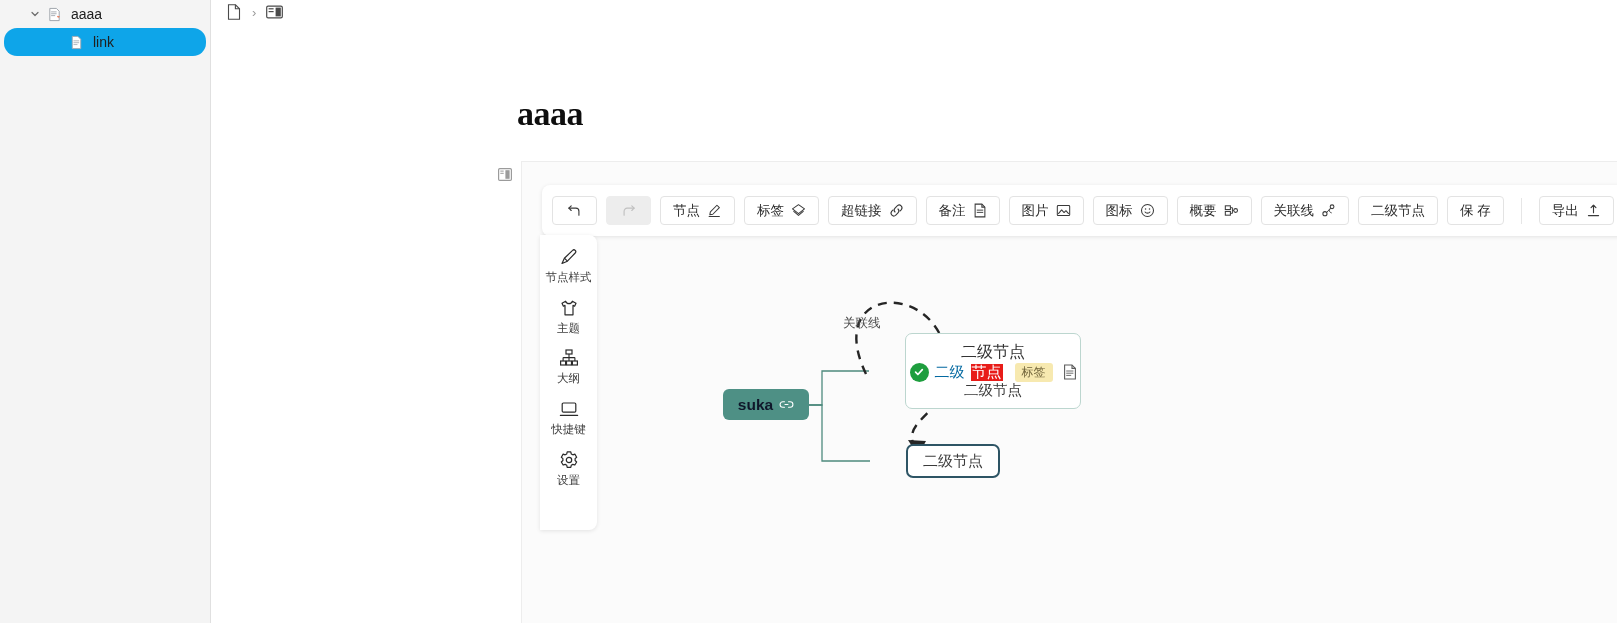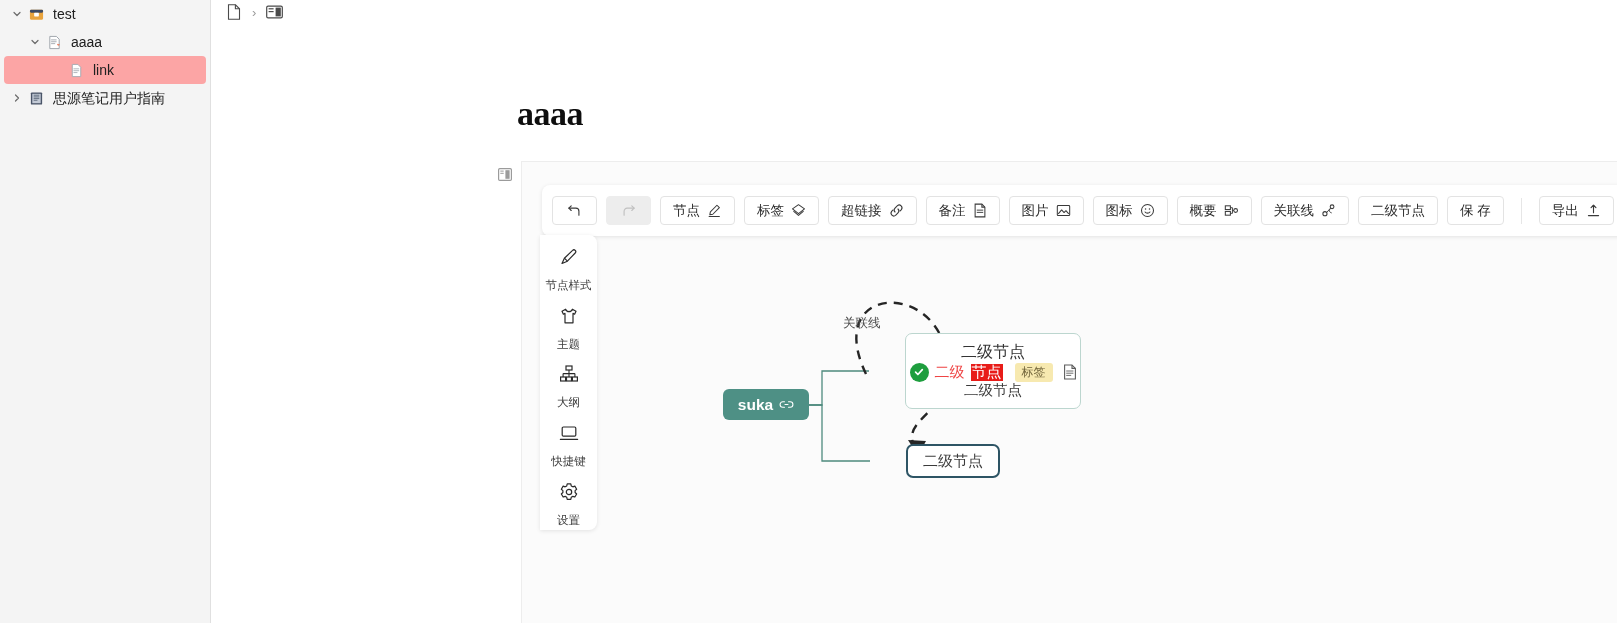--- a/index.html
+++ b/index.html
@@ -37,21 +37,22 @@
     font-size: 14px;
     color: #202020;
     cursor: pointer;
     white-space: nowrap;
     border-radius: 4px;
     margin: 0 4px;
     padding-right: 4px;
     box-sizing: border-box;
   }
   .tree-row.selected {
-    background: #fca5a5;
+    background: #0ea5e9;
+    border-radius: 13px;
   }
   .tw {
     width: 18px;
     flex: 0 0 18px;
     display: flex;
     align-items: center;
     justify-content: center;
     color: #6b6b6b;
   }
   .tw svg { display:block; }
@@ -185,21 +186,21 @@
   }
   .mm-side-item {
     display: flex;
     flex-direction: column;
     align-items: center;
     gap: 3px;
     cursor: pointer;
     width: 57px;
   }
   .mm-side-item .si { color: #2a2a2a; height: 22px; display:flex; align-items:center; }
-  .mm-side-item .sl { font-size: 11.5px; color: #3c3c3c; line-height: 1.1; margin-top: 8px; }
+  .mm-side-item .sl { font-size: 11.5px; color: #3c3c3c; line-height: 1.1; }
 
   
   .mm-canvas {
     position: absolute;
     inset: 0;
   }
   .mm-canvas svg.edges { position:absolute; left:0; top:0; }
 
   .node {
     position: absolute;
@@ -210,21 +211,21 @@
     left: 165px;
     top: 227px;
     width: 86px;
     height: 31px;
     background: #4e9085;
     border-radius: 6px;
     display: flex;
     align-items: center;
     justify-content: center;
     gap: 6px;
-    color: #ffffff;
+    color: #0f172a;
     font-weight: bold;
     font-size: 15.5px;
     cursor: pointer;
   }
   .node-root .lk { display:flex; align-items:center; color:#ffffff; }
 
   .node-multi {
     left: 347px;
     top: 171px;
     width: 176px;
@@ -253,21 +254,21 @@
   }
   .check-badge {
     width: 19px; height: 19px;
     border-radius: 50%;
     background: #1e9e3e;
     display: flex; align-items: center; justify-content: center;
     flex: 0 0 19px;
   }
   .nm-text {
     font-size: 15px;
-    color: #ef4444;
+    color: #0369a1;
     font-family: "Liberation Serif","DejaVu Serif", serif;
   }
   .nm-hl {
     background: #e81c18;
     color: #ffffff;
     padding: 0 1px;
     font-size: 15px;
     font-family: "Liberation Serif","DejaVu Serif", serif;
   }
   .tag-badge {
@@ -313,35 +314,20 @@
     white-space: nowrap;
   }
 </style>
 </head>
 <body>
 
 <div class="app">
 
   <div class="sidebar">
 
-    <div class="tree-row" style="padding-left:4px;">
-      <span class="tw">
-        <svg width="10" height="10" viewBox="0 0 10 10">
-            <path d="M2 3.5 L5 6.5 L8 3.5" fill="none" stroke="#6b6b6b" stroke-width="1.2" stroke-linecap="round" stroke-linejoin="round"></path>
-          </svg>
-      </span>
-      <span class="ticon">
-        <svg width="15" height="15" viewBox="0 0 16 16">
-          <rect x="1" y="3" width="14" height="10.5" rx="1.2" fill="#e8a33d"></rect>
-          <rect x="1" y="3" width="14" height="3" rx="1.2" fill="#3c4a63"></rect>
-          <rect x="5.5" y="6" width="5" height="4" rx="0.6" fill="#ffffff"></rect>
-        </svg>
-      </span>
-      <span class="tlabel">test</span>
-    </div>
 
     <div class="tree-row" style="padding-left:22px;">
       <span class="tw">
         <svg width="10" height="10" viewBox="0 0 10 10">
             <path d="M2 3.5 L5 6.5 L8 3.5" fill="none" stroke="#6b6b6b" stroke-width="1.2" stroke-linecap="round" stroke-linejoin="round"></path>
           </svg>
       </span>
       <span class="ticon">
         <svg width="15" height="15" viewBox="0 0 16 16">
           <path d="M3 1.5 h7 l3 3 v10 h-10 z" fill="#ffffff" stroke="#9aa0a8" stroke-width="1"></path>
@@ -356,35 +342,20 @@
       <span class="tw empty"></span>
       <span class="ticon">
         <svg width="15" height="15" viewBox="0 0 16 16">
           <path d="M3.5 1.5 h6 l3 3 v10 h-9 z" fill="#ffffff" stroke="#a5abb3" stroke-width="1"></path>
           <path d="M5.2 6.2 h5.2 M5.2 8.2 h5.2 M5.2 10.2 h3.4" stroke="#a5abb3" stroke-width="0.9" stroke-linecap="round"></path>
         </svg>
       </span>
       <span class="tlabel">link</span>
     </div>
 
-    <div class="tree-row" style="padding-left:4px;">
-      <span class="tw">
-        <svg width="10" height="10" viewBox="0 0 10 10">
-            <path d="M3.5 2 L6.5 5 L3.5 8" fill="none" stroke="#6b6b6b" stroke-width="1.2" stroke-linecap="round" stroke-linejoin="round"></path>
-          </svg>
-      </span>
-      <span class="ticon">
-        <svg width="15" height="15" viewBox="0 0 16 16">
-          <rect x="2" y="1.5" width="12" height="13" rx="1" fill="#4a5568"></rect>
-          <rect x="3.5" y="3" width="9" height="10" fill="#c3cad6"></rect>
-          <path d="M5 4.5 h6 M5 6.3 h6 M5 8.1 h6 M5 9.9 h4" stroke="#4a5568" stroke-width="0.8"></path>
-        </svg>
-      </span>
-      <span class="tlabel">思源笔记用户指南</span>
-    </div>
   </div>
 
   <div class="main">
 
     <div class="topbar">
       <span class="ticon-btn">
         <svg width="14" height="16" viewBox="0 0 14 16">
           <path d="M1.5 0.8 h7 l4 4 v10.4 h-11 z" fill="#ffffff" stroke="#4a4a4a" stroke-width="1.1"></path>
           <path d="M8.4 0.8 v4 h4" fill="none" stroke="#4a4a4a" stroke-width="1.1"></path>
         </svg>

